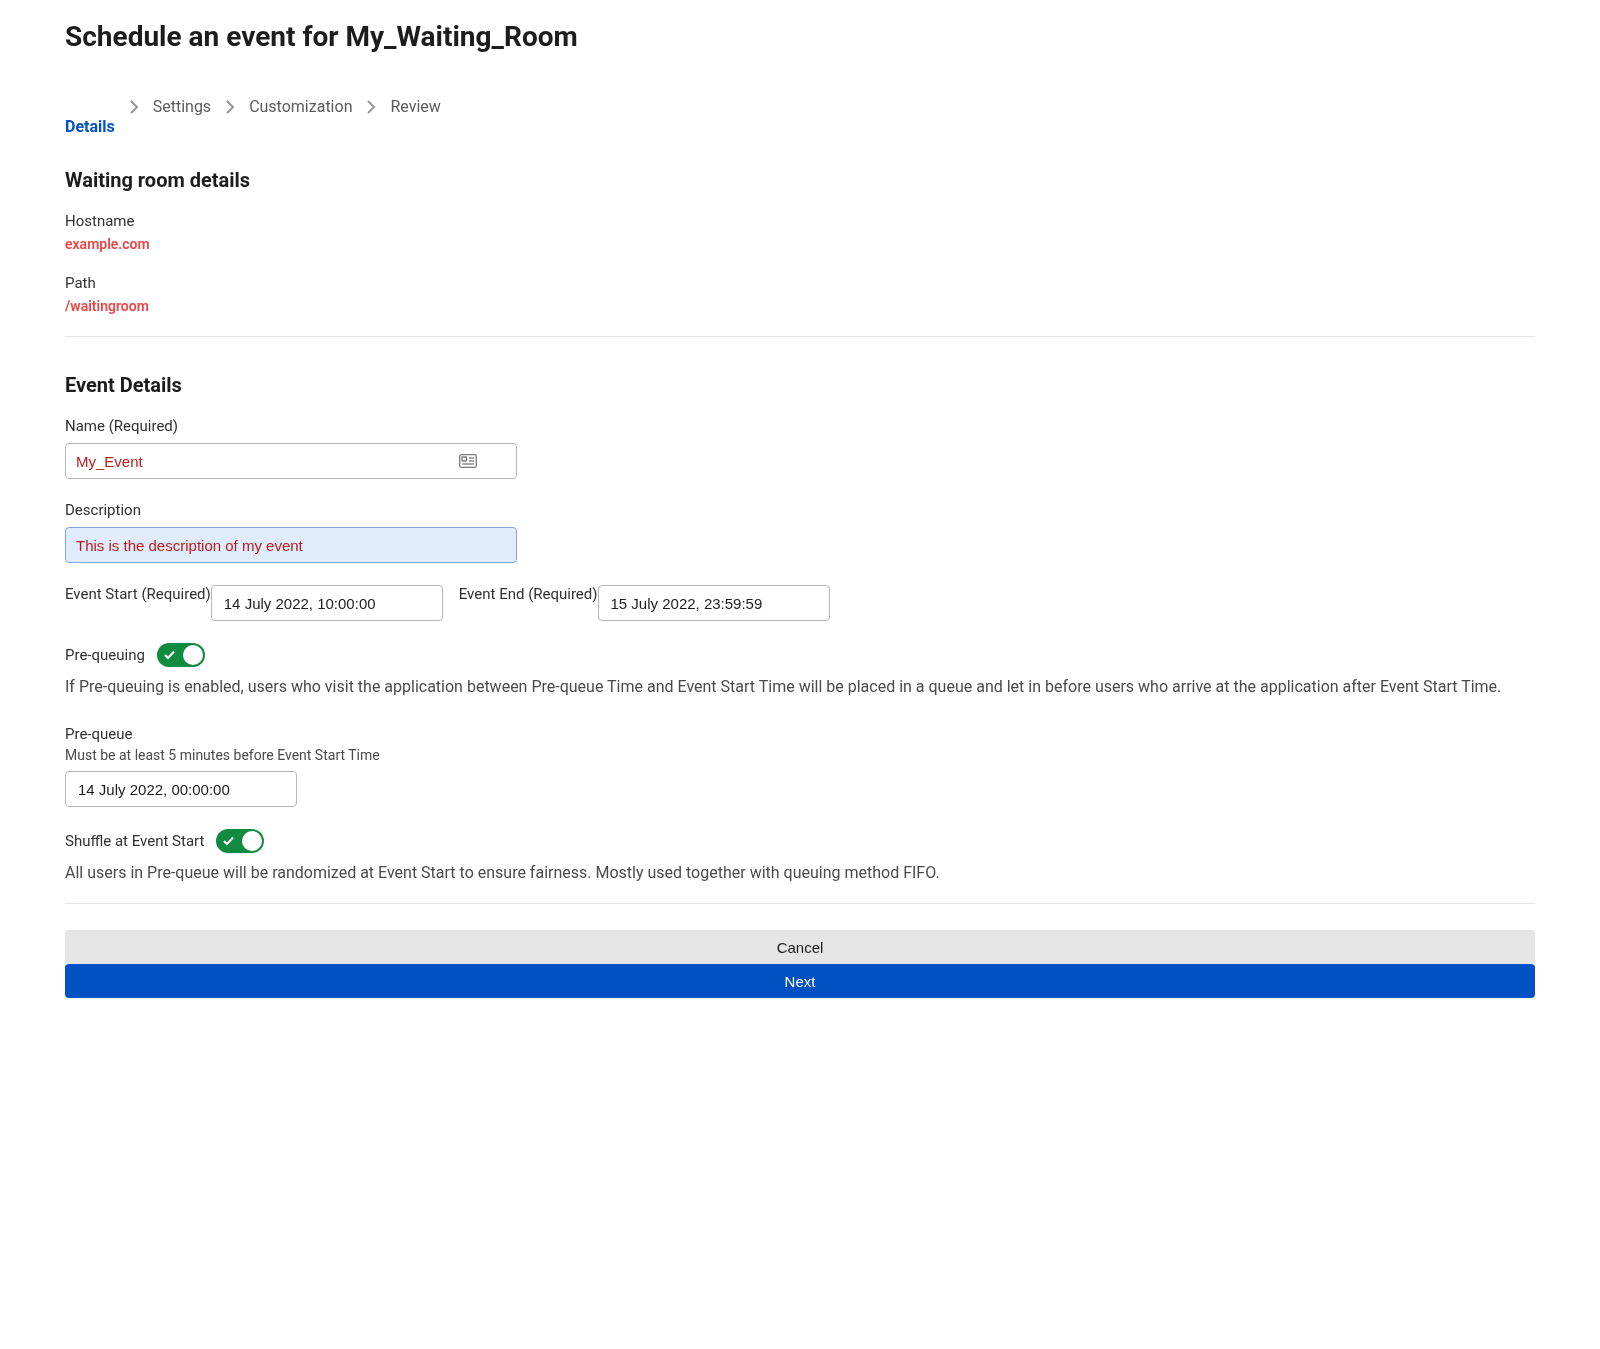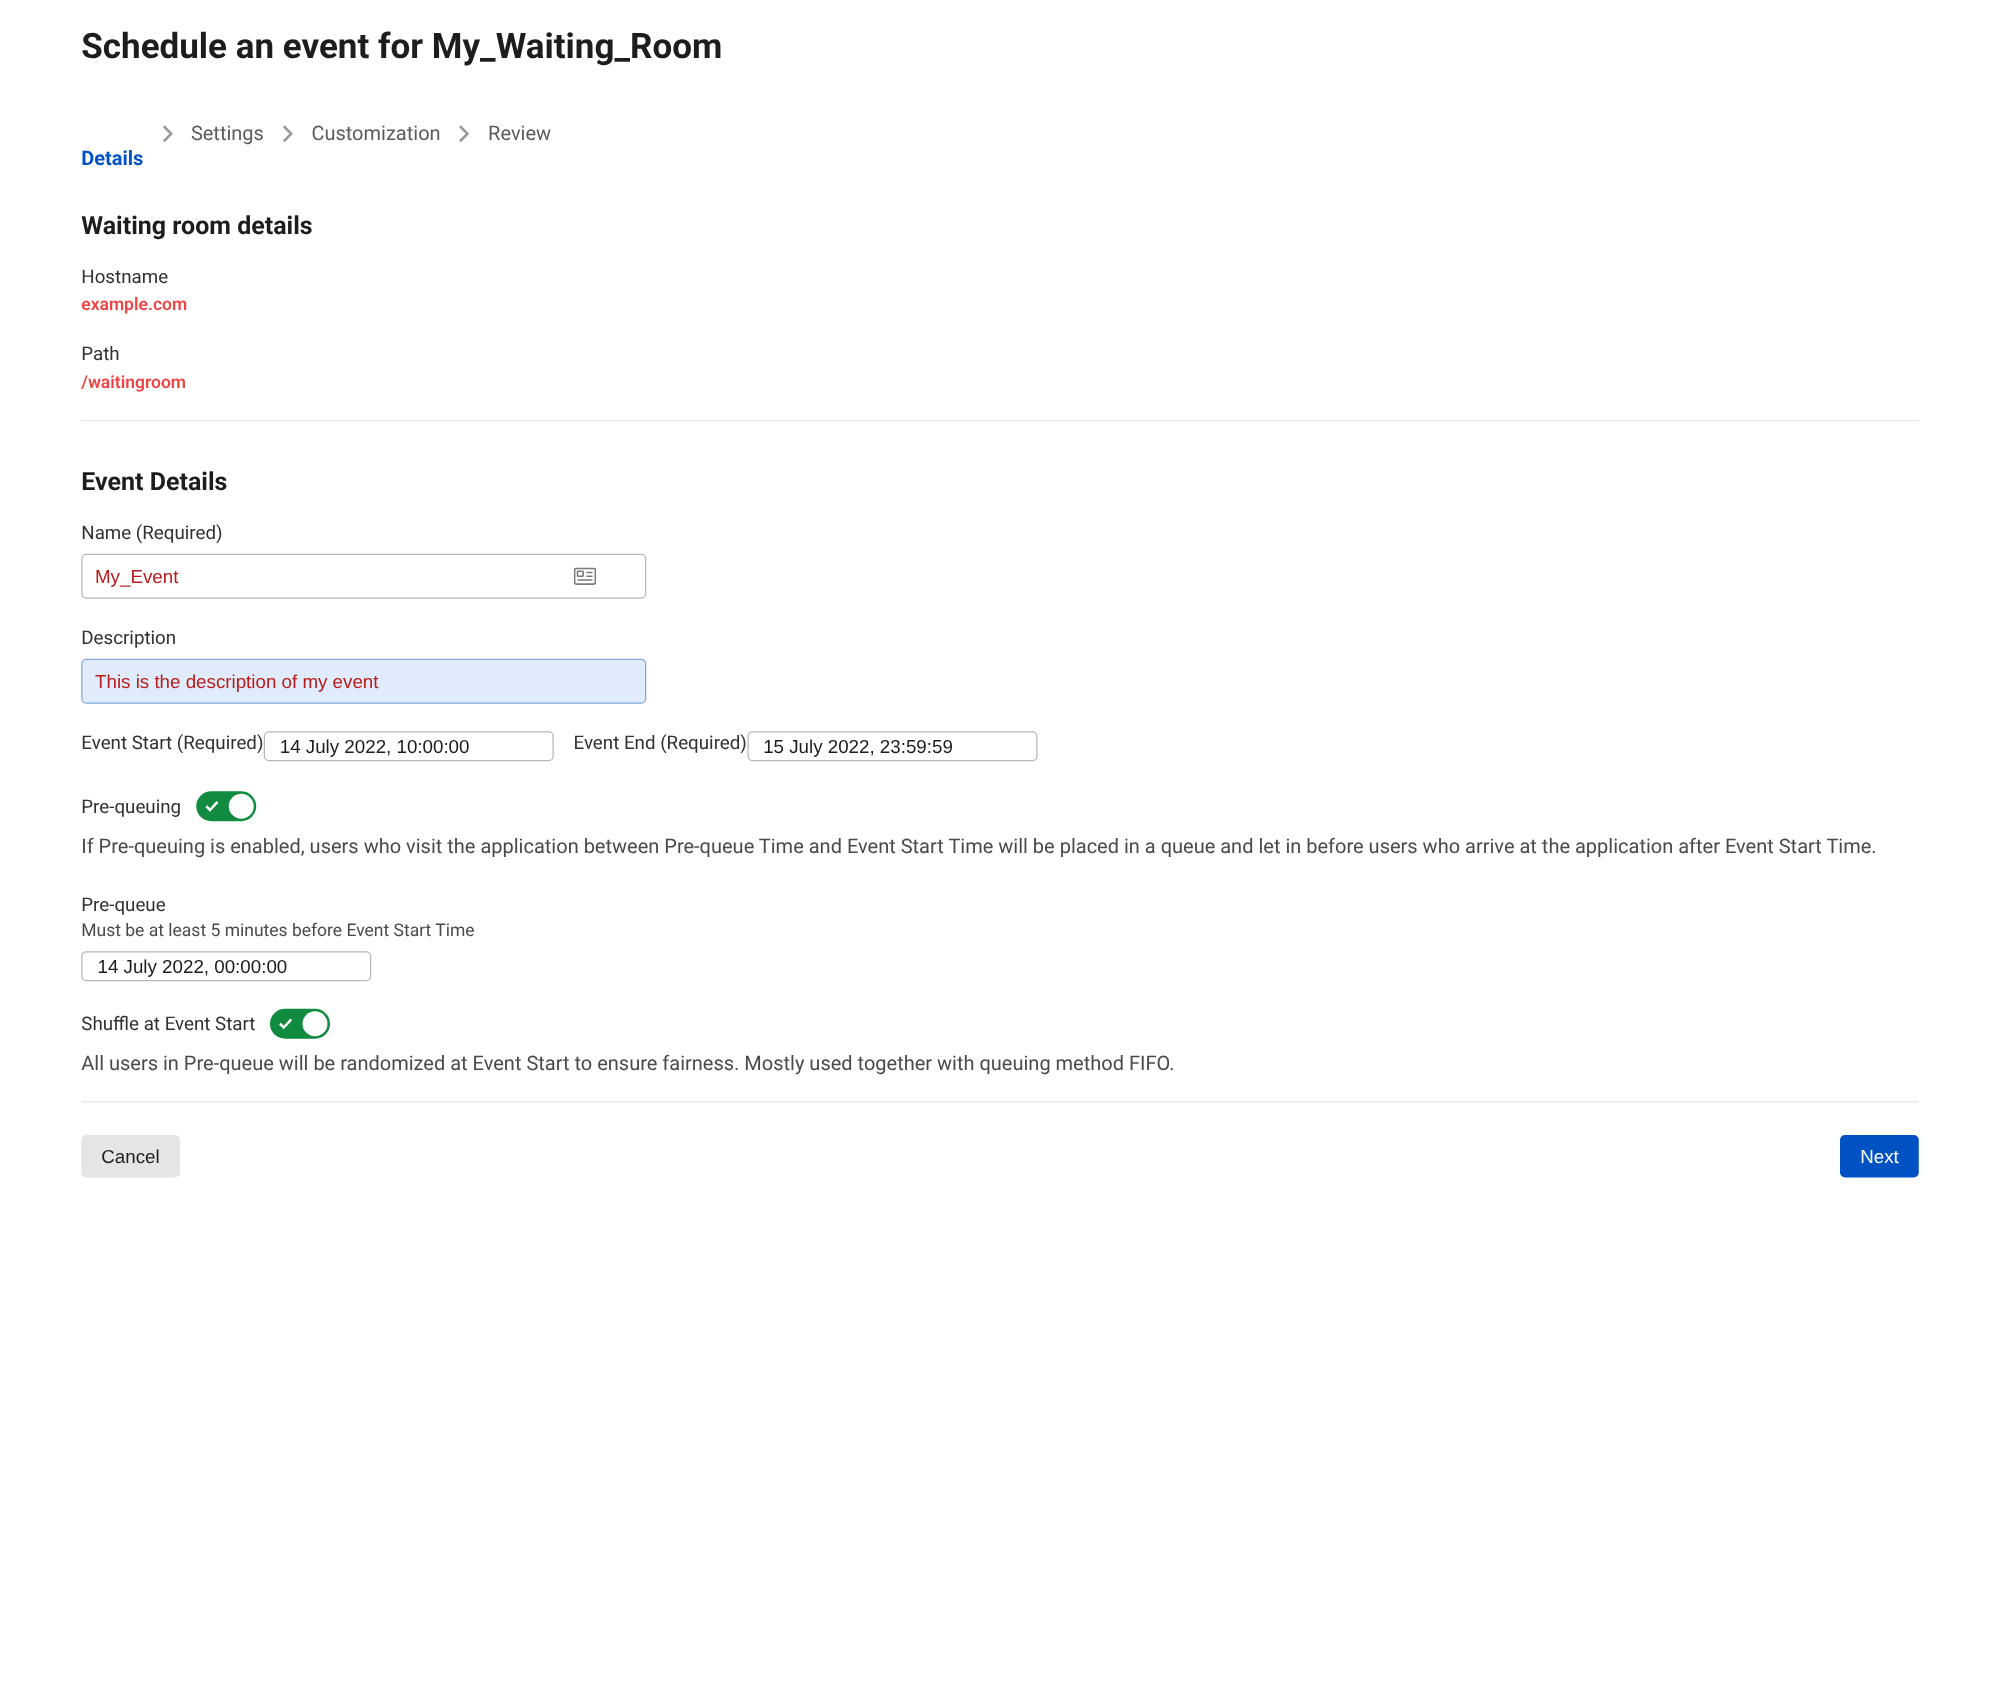--- a/index.html
+++ b/index.html
@@ -84,21 +84,21 @@
       font-size: 15px;
       color: #b91c1c;
       background: #fff;
     }
     .text-input.highlighted {
       background: #e0ecfb;
       border-color: #7fa7d9;
     }
     .date-input {
       width: 232px;
-      height: 24px;
+      height: 36px;
       border: 1px solid #b6b6b6;
       border-radius: 4px;
       padding: 0 12px;
       font-size: 15px;
       color: #1d1d1d;
       background: #fff;
     }
     .date-row {
       display: flex;
       gap: 16px;
@@ -156,22 +156,22 @@
       display: flex;
     }
     .toggle-description {
       font-size: 16px;
       color: #4a4a4a;
       line-height: 1.5;
       margin-bottom: 26px;
     }
     .footer-buttons {
       display: flex;
-      justify-content: space-between;
       margin-top: 20px;
+      flex-direction: column;
     }
     .btn {
       height: 34px;
       padding: 0 16px;
       border-radius: 4px;
       font-size: 15px;
       cursor: pointer;
       border: none;
     }
     .btn-cancel {

